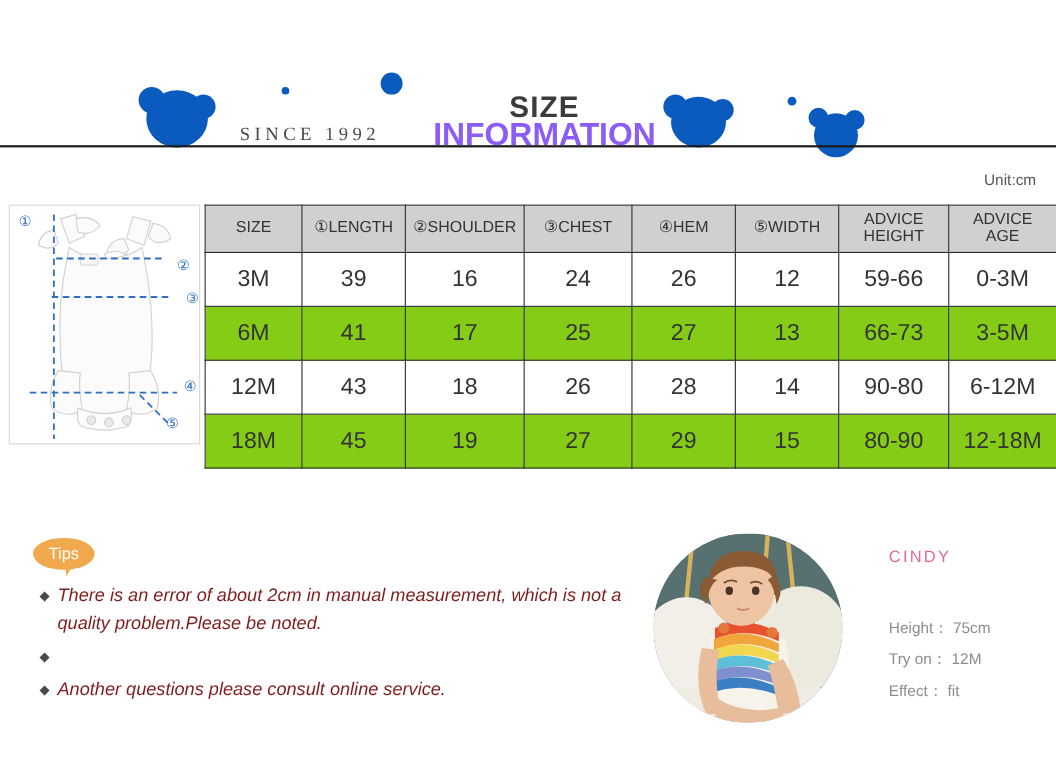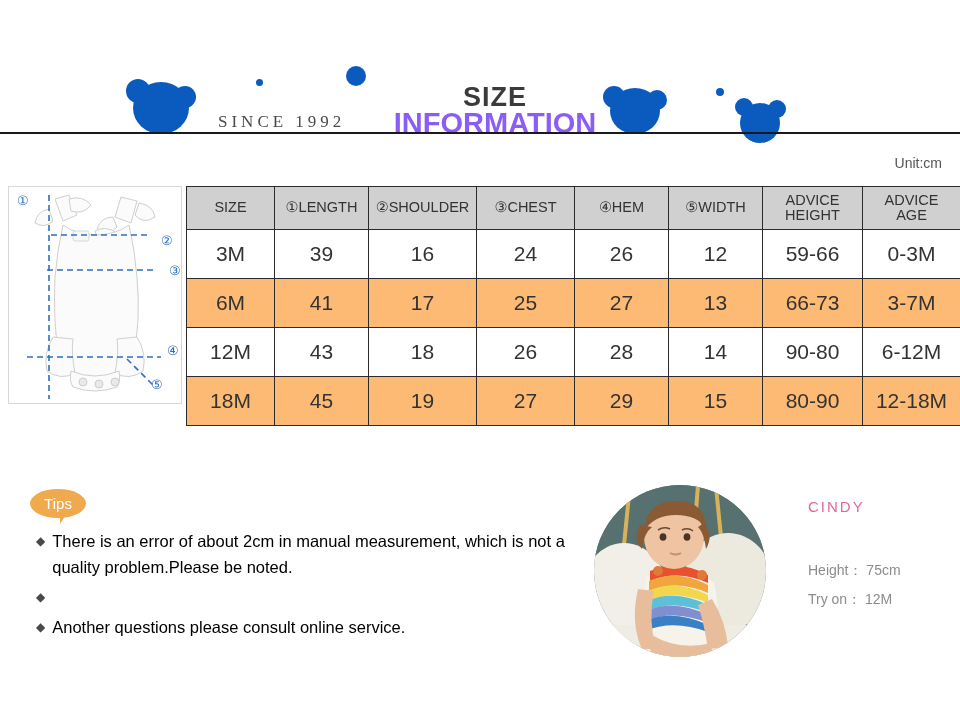--- a/index.html
+++ b/index.html
@@ -82,21 +82,21 @@
   .tbl th,.tbl td{
     border:1px solid #2b2b2b;text-align:center;color:#333;
     padding:0;
   }
   .tbl thead th{
     background:#d0d0d0;height:42px;font-weight:normal;
     font-size:14.5px;line-height:1.05;
   }
   .tbl tbody td{height:48px;font-size:21px;font-weight:normal;}
   .tbl tbody tr.odd td{background:#ffffff;}
-  .tbl tbody tr.even td{background:#fdba74;}
+  .tbl tbody tr.even td{background:#84cc16;}
 
   
   .tips-bubble{
     position:absolute;left:30px;top:489px;width:56px;height:29px;
     background:#f0a94c;border-radius:50%;
   }
   .tips-tail{
     position:absolute;left:60px;top:510px;width:0;height:0;
     border-left:9px solid #f0a94c;
     border-bottom:14px solid transparent;
@@ -105,21 +105,21 @@
   .tips-label{
     position:absolute;left:30px;top:489px;width:56px;height:29px;
     display:flex;align-items:center;justify-content:center;
     color:#ffffff;font-size:15px;
   }
   .tips-list{position:absolute;left:36px;top:528px;width:560px;}
   .tip-row{display:flex;align-items:flex-start;margin-bottom:4px;}
   .tip-dia{
     color:#4a4a4a;font-size:12px;line-height:26px;margin-right:7px;flex:0 0 auto;
   }
-  .tip-txt{font-size:16.5px;line-height:26px;color:#000000;}
+  .tip-txt{font-size:16.5px;line-height:26px;color:#7f1d1d;font-style:italic;}
 
   
   .photo{
     position:absolute;left:594px;top:485px;width:172px;height:172px;
     border-radius:50%;overflow:hidden;
   }
   .photo svg{display:block;}
 
   
   .model-name{
@@ -263,21 +263,21 @@
           <td>0-3M</td>
         </tr>
         <tr class="even">
           <td>6M</td>
           <td>41</td>
           <td>17</td>
           <td>25</td>
           <td>27</td>
           <td>13</td>
           <td>66-73</td>
-          <td>3-7M</td>
+          <td>3-5M</td>
         </tr>
         <tr class="odd">
           <td>12M</td>
           <td>43</td>
           <td>18</td>
           <td>26</td>
           <td>28</td>
           <td>14</td>
           <td>90-80</td>
           <td>6-12M</td>
@@ -355,15 +355,16 @@
       <path d="M64 45 q6 -4 12 -1" stroke="#6b4a31" stroke-width="1.6" fill="none"></path>
       <path d="M88 45 q6 -3 11 1" stroke="#6b4a31" stroke-width="1.6" fill="none"></path>
       <path d="M76 68 q6 3 11 0" stroke="#c98a73" stroke-width="1.8" fill="none"></path>
     </svg>
   </div>
 
   <div class="model-name">CINDY</div>
   <div class="model-specs">
       <div class="spec-row">Height： 75cm</div>
       <div class="spec-row">Try on： 12M</div>
+      <div class="spec-row">Effect： fit</div>
     </div>
 
 </div>
 
 </body></html>

